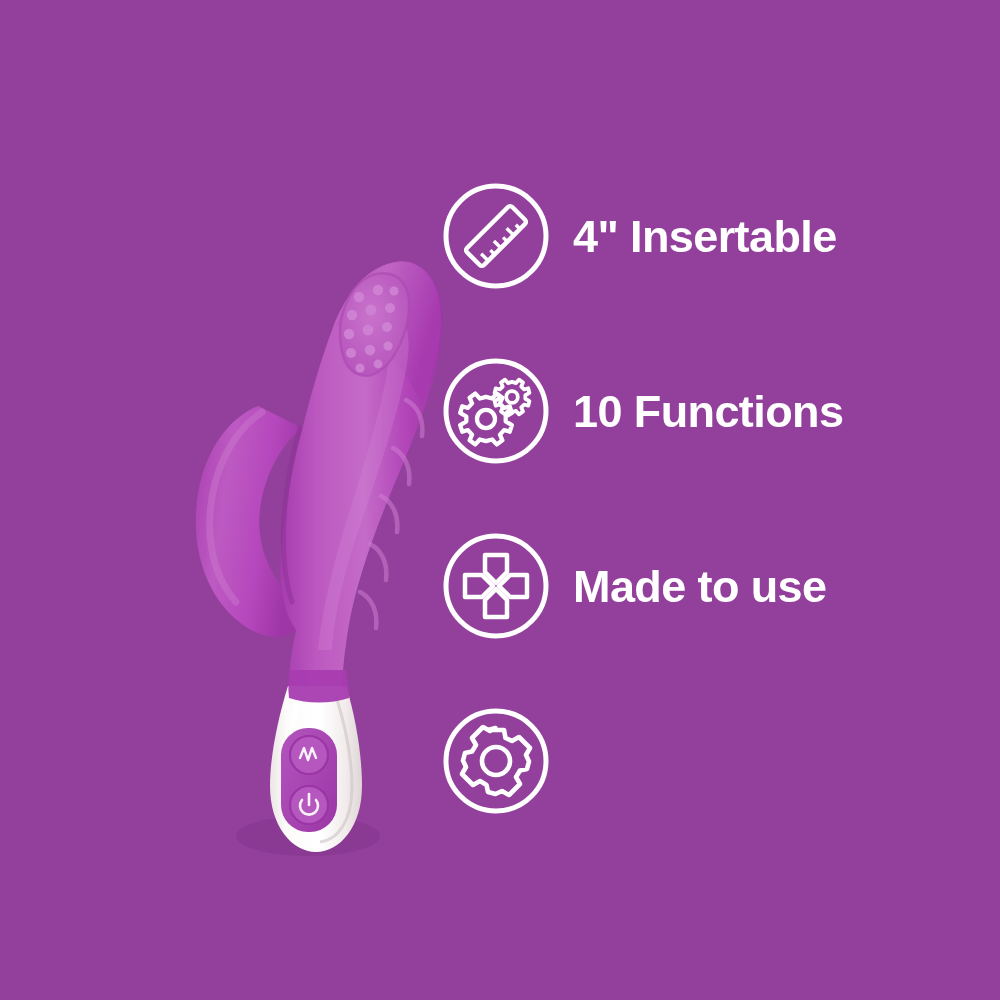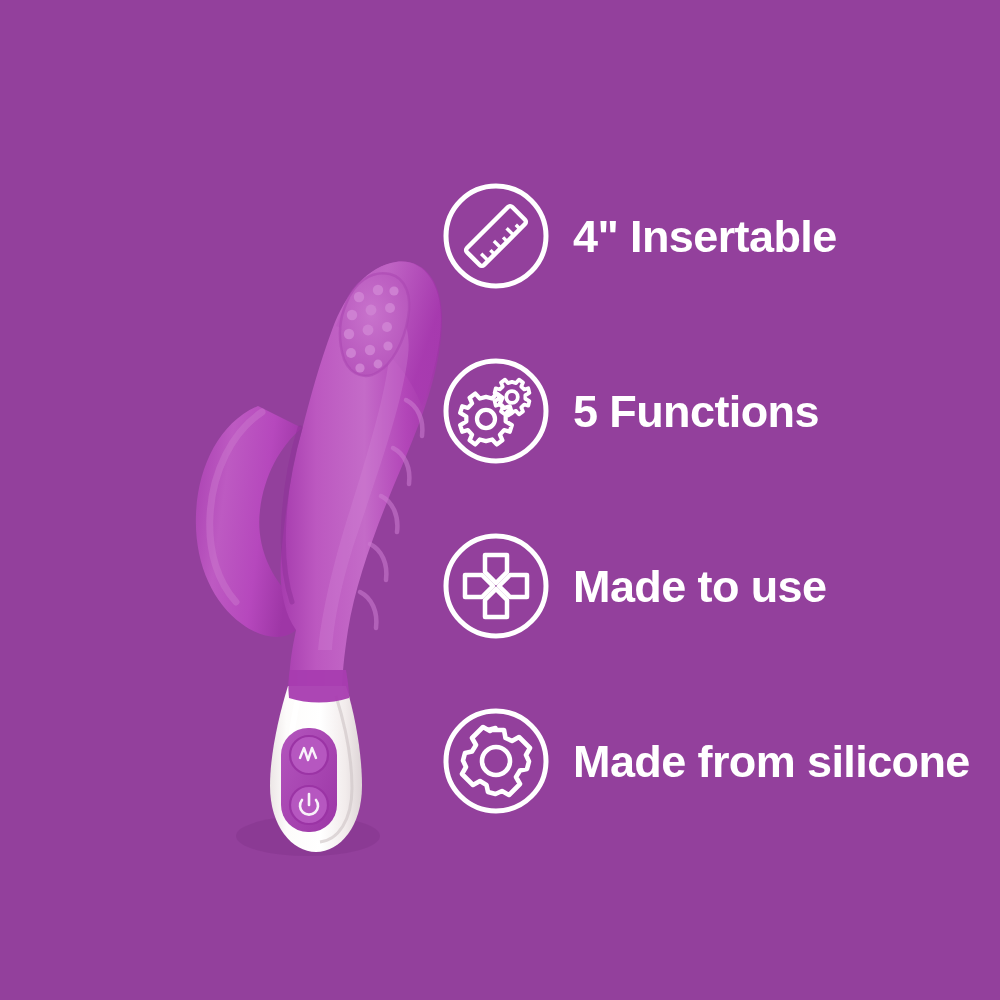--- a/index.html
+++ b/index.html
@@ -256,21 +256,21 @@
           <g transform="translate(50,68) scale(0.82)" fill="none" stroke="#ffffff" stroke-width="5.2" stroke-linejoin="round">
             <path d="M0,-27 L7.5,-25 L13,-31 L20,-26 L17,-19 L22,-13.5 L29,-15.5 L31.5,-7.5
                      L24,-3 L24,3 L31.5,7.5 L29,15.5 L22,13.5 L17,19 L20,26 L13,31 L7.5,25
                      L0,27 L-7.5,25 L-13,31 L-20,26 L-17,19 L-22,13.5 L-29,15.5 L-31.5,7.5
                      L-24,3 L-24,-3 L-31.5,-7.5 L-29,-15.5 L-22,-13.5 L-17,-19 L-20,-26
                      L-13,-31 L-7.5,-25 Z"></path>
             <circle cx="0" cy="0" r="11"></circle>
           </g>
         </svg>
       </div>
-      <div class="feature-label">5 Functions</div>
+      <div class="feature-label">10 Functions</div>
     </div>
 
     <div class="feature-row">
       <div class="feature-icon-wrap">
         <svg viewBox="0 0 120 120" xmlns="http://www.w3.org/2000/svg">
           <circle cx="60" cy="60" r="50" fill="none" stroke="#ffffff" stroke-width="5"></circle>
           <g fill="none" stroke="#ffffff" stroke-width="4.5" stroke-linejoin="round">
 
             <path d="M49 29 L71 29 L71 46 L60 57 L49 46 Z"></path>
 
@@ -291,17 +291,16 @@
           <circle cx="60" cy="60" r="50" fill="none" stroke="#ffffff" stroke-width="5"></circle>
           <g transform="translate(60,60)" fill="none" stroke="#ffffff" stroke-width="4.6" stroke-linejoin="round">
             <path d="M-8,-31 L8,-31 L9.5,-23 L16,-20 L23,-24 L34,-13 L30,-6 L33,0.5
                      L31,8 L31,8 L24,9.5 L20,16 L24,23 L13,34 L6,30 L-0.5,33
                      L-8,31 L-9.5,24 L-16,20 L-23,24 L-34,13 L-30,6 L-33,-0.5
                      L-31,-8 L-24,-9.5 L-20,-16 L-24,-23 L-13,-34 L-6,-30 L-0.5,-33 Z"></path>
             <circle cx="0" cy="0" r="14"></circle>
           </g>
         </svg>
       </div>
-      <div class="feature-label">Made from silicone</div>
     </div>
 
   </div>
 </div>
 
 </body></html>

